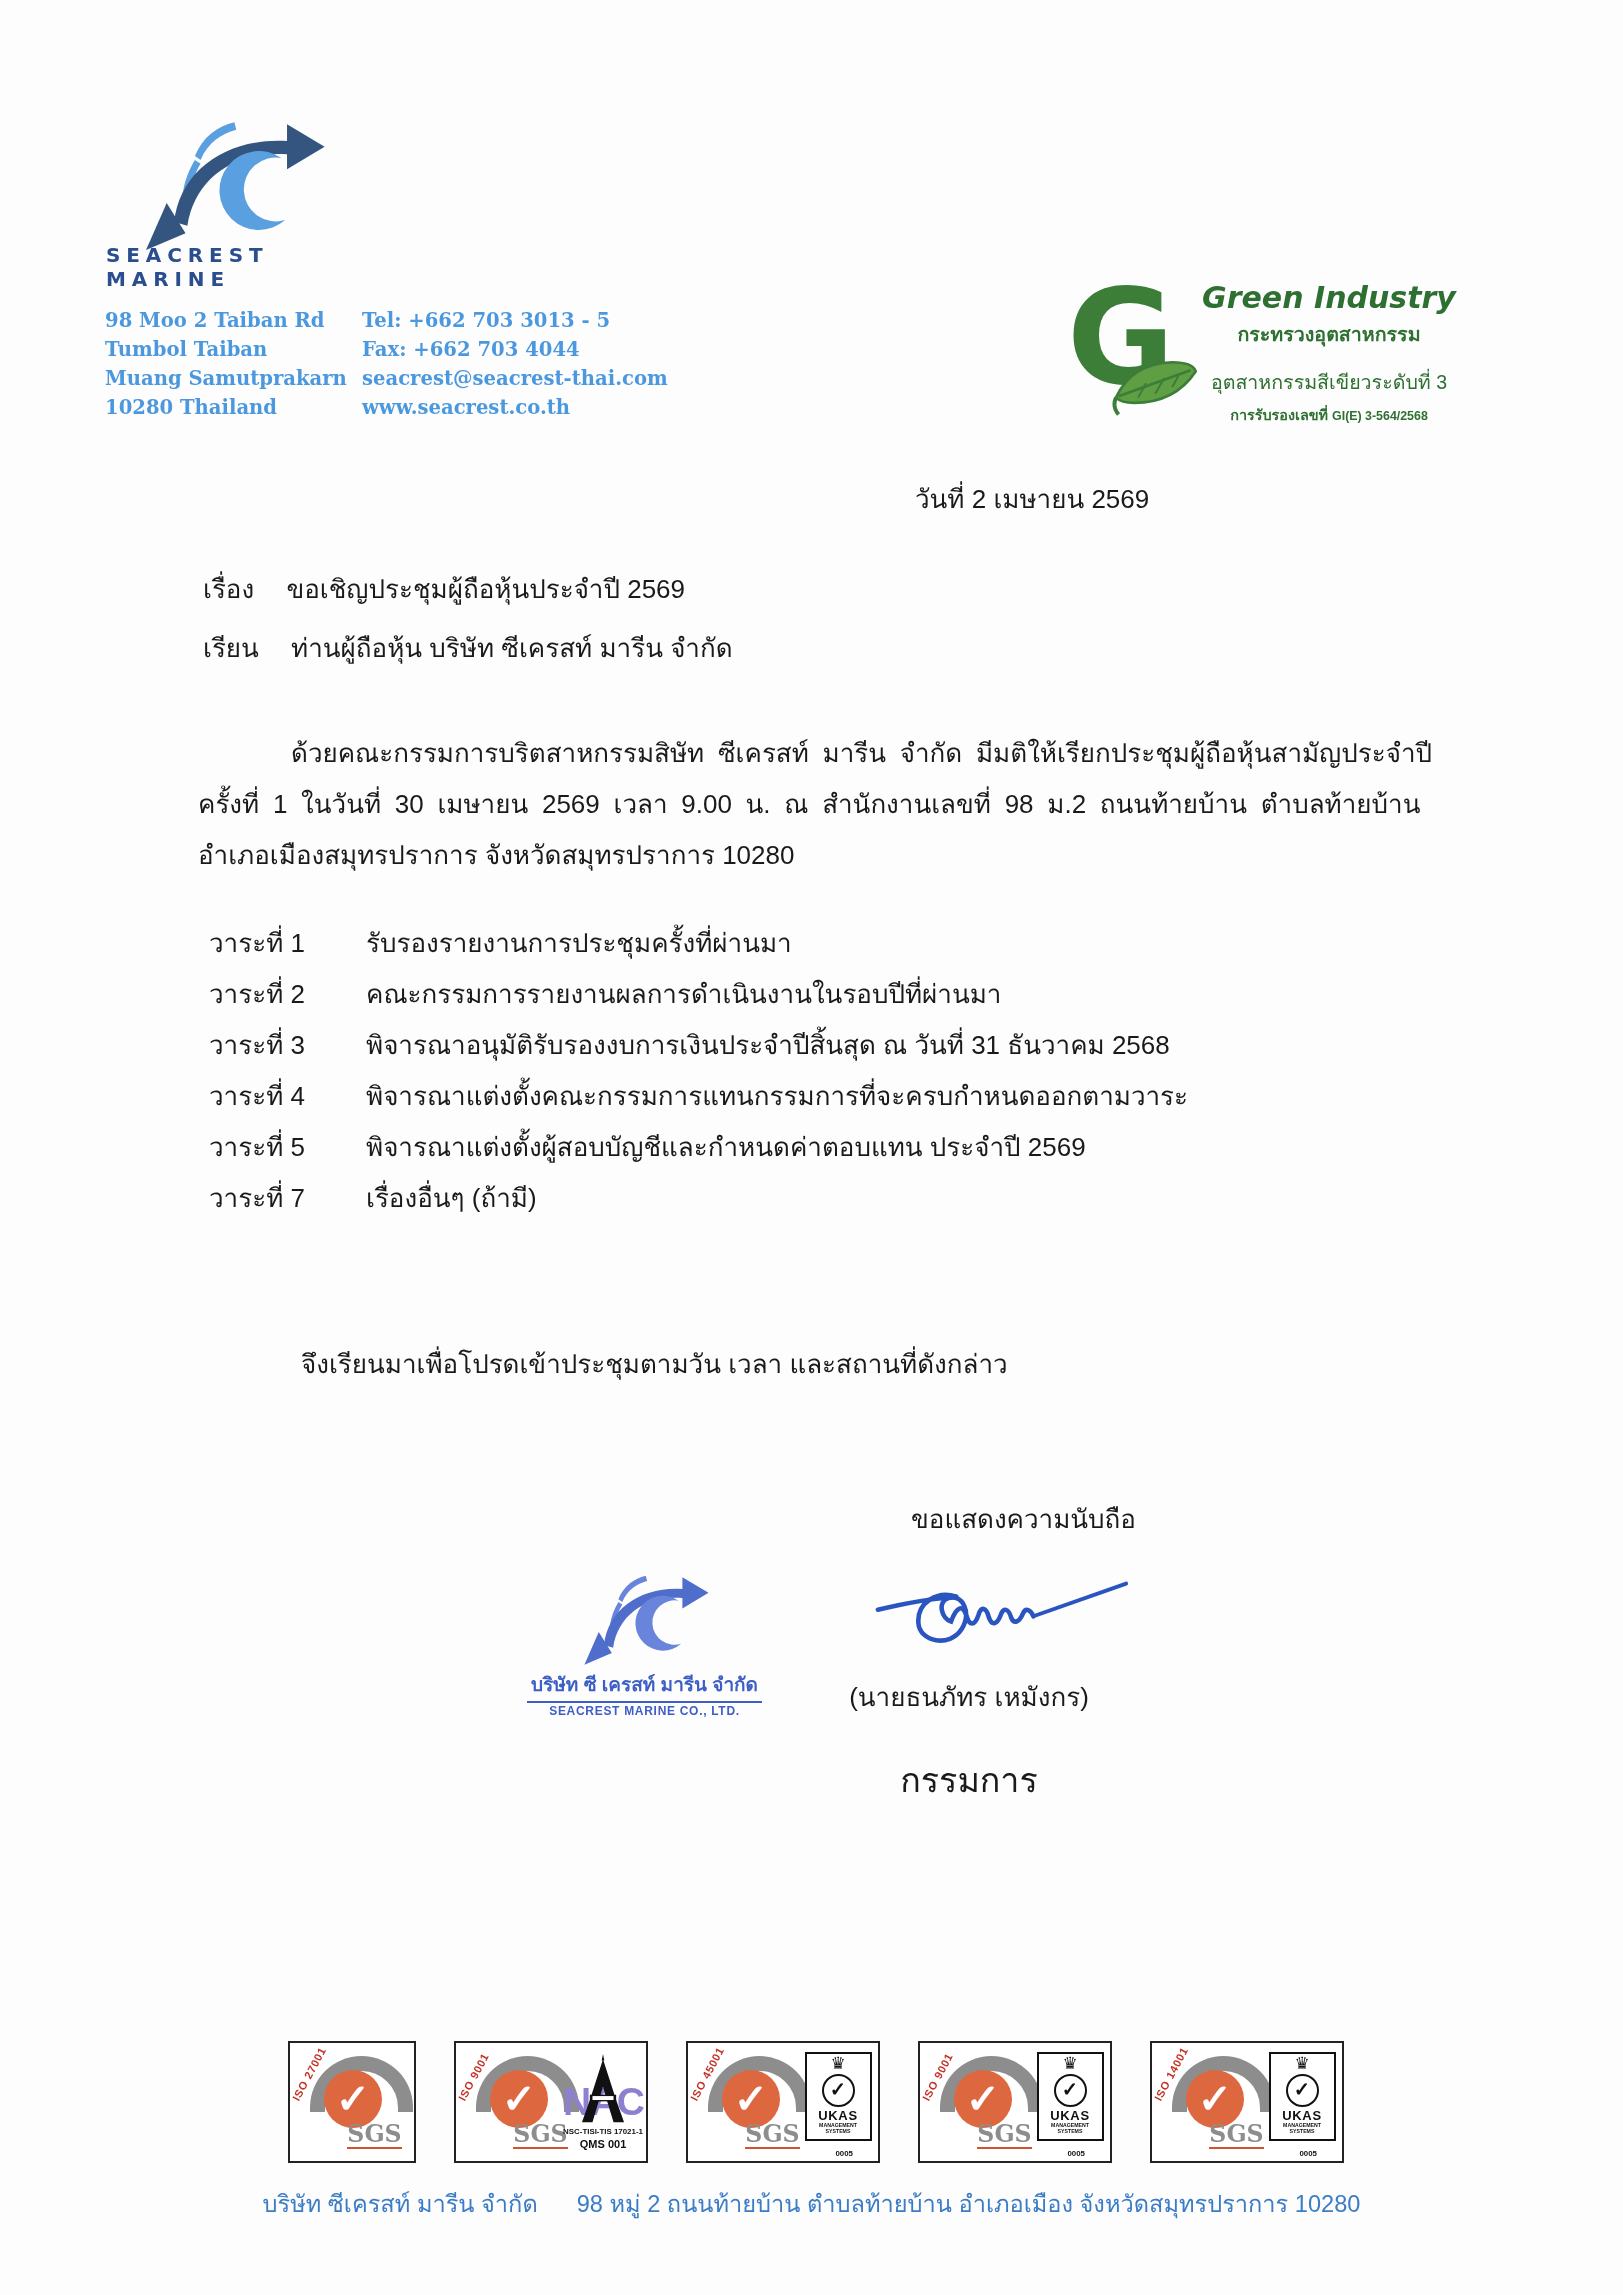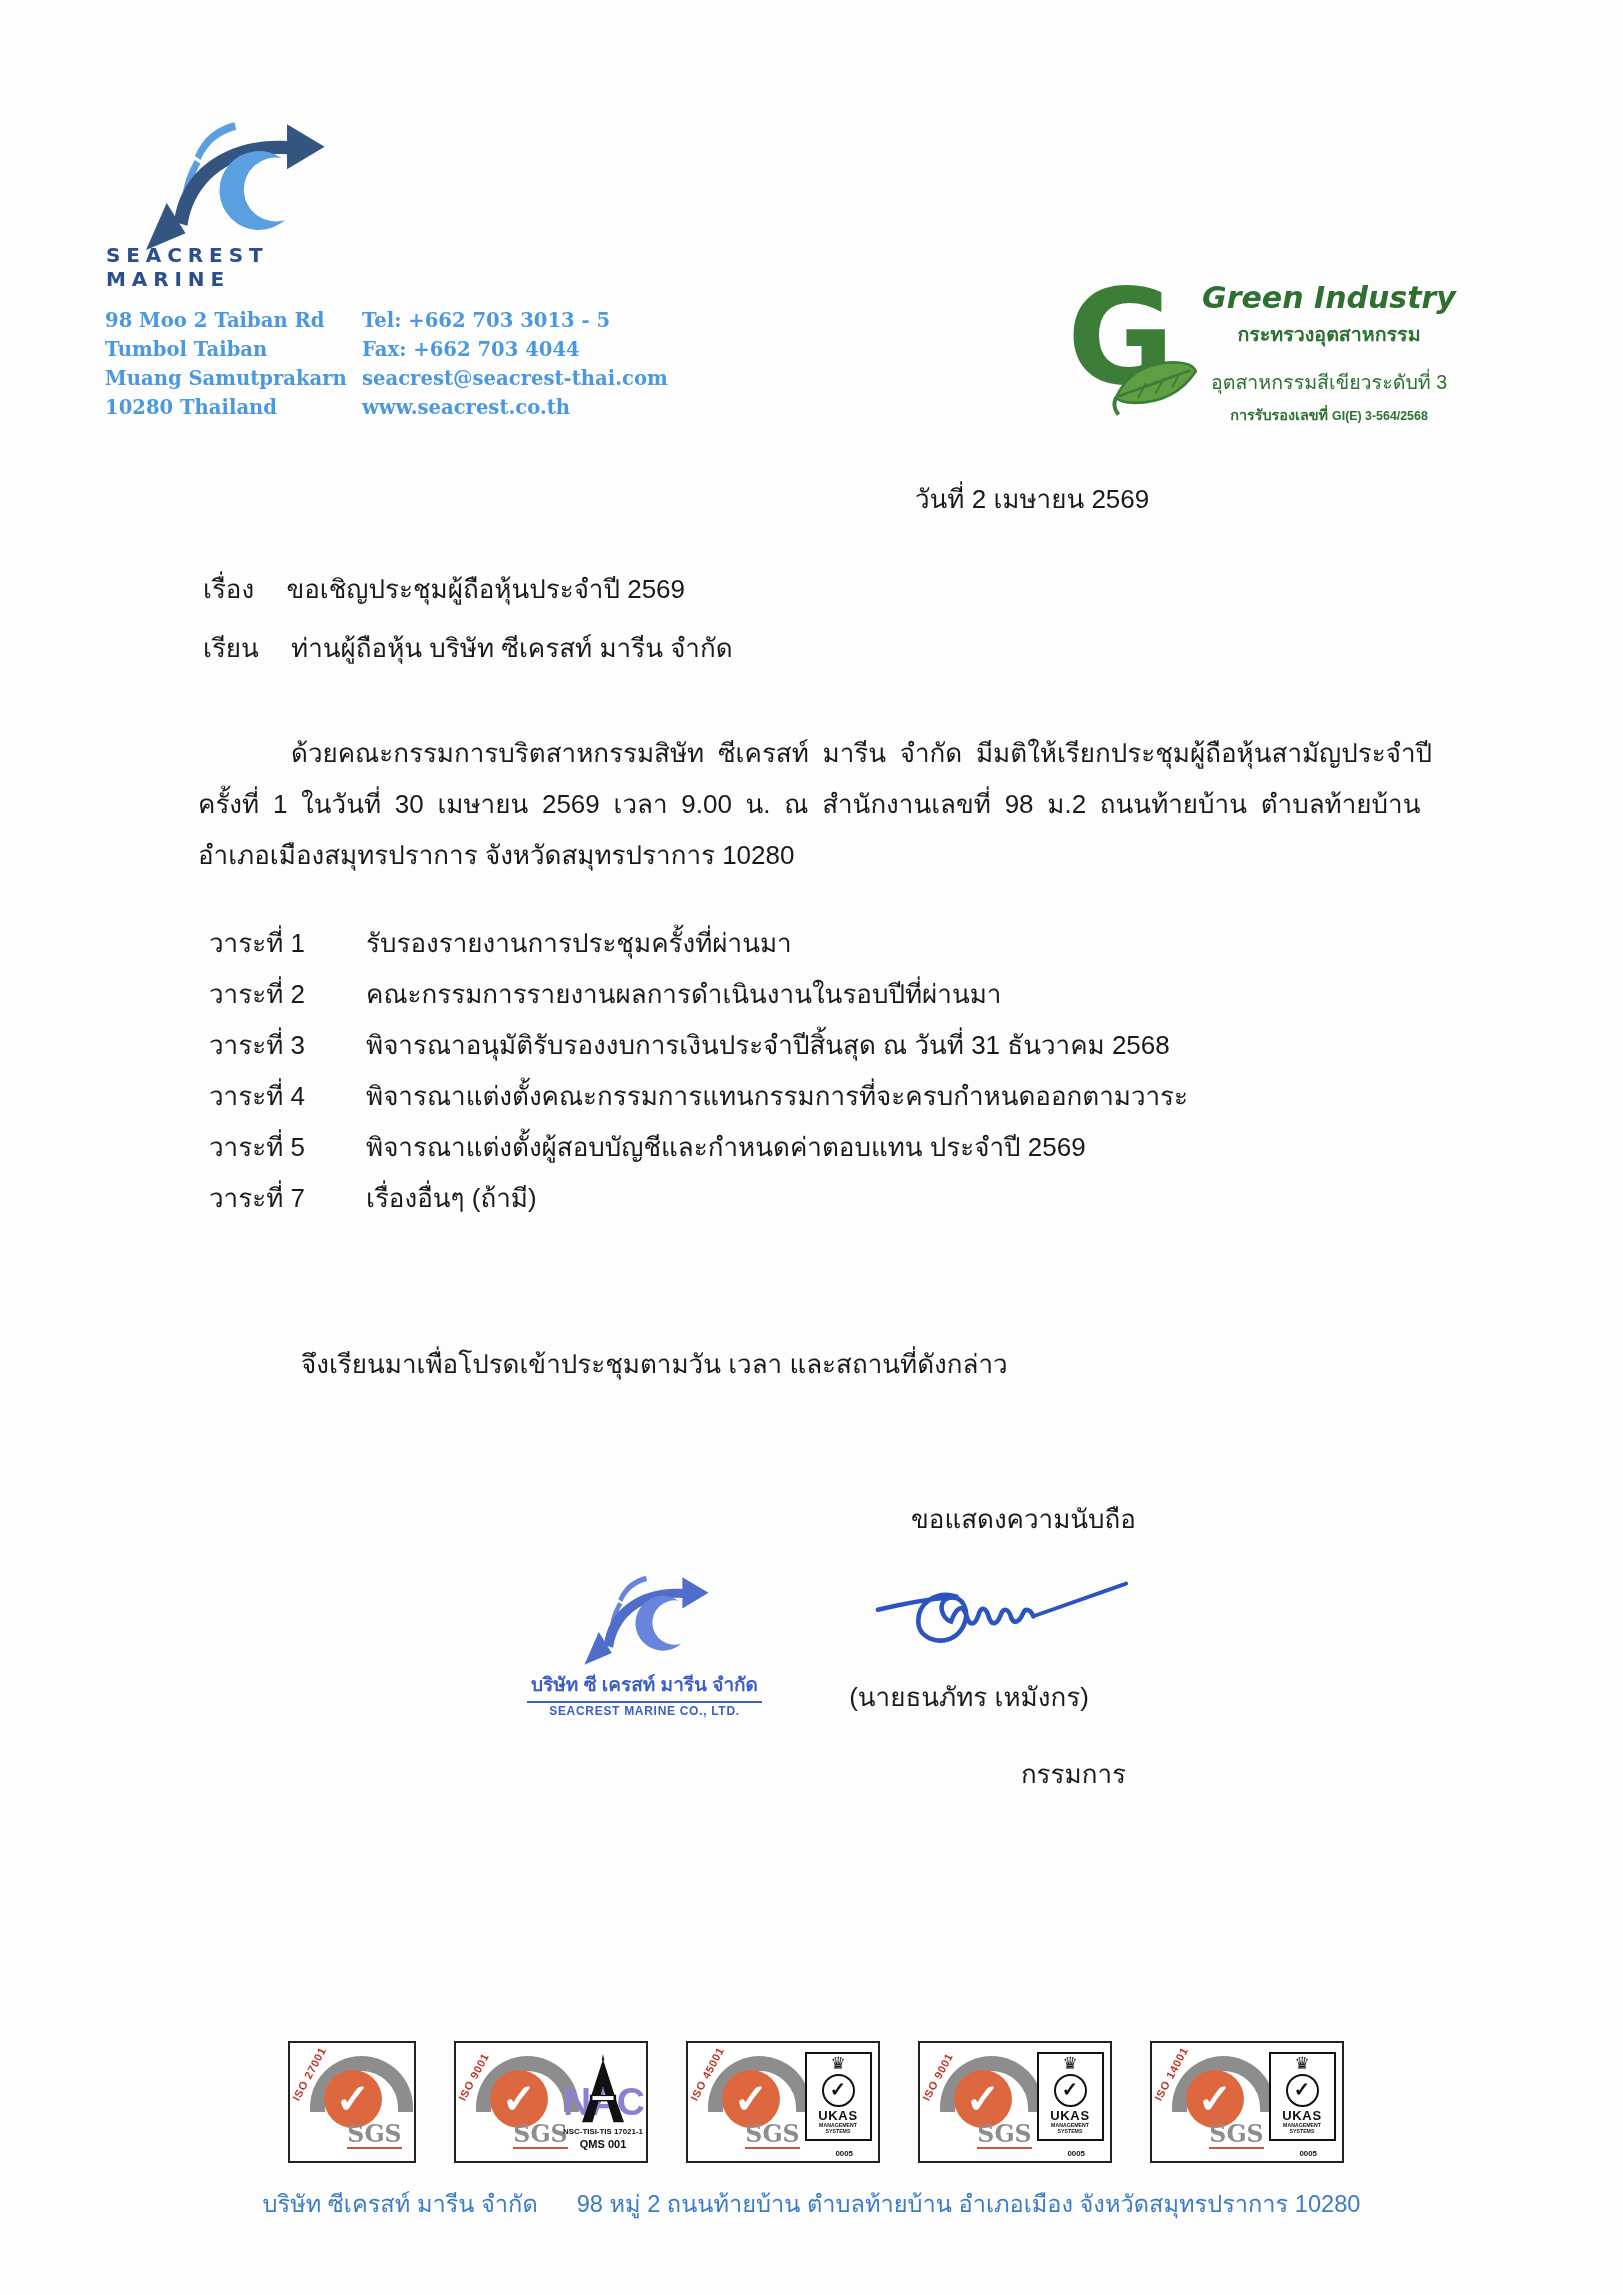--- a/index.html
+++ b/index.html
@@ -58,21 +58,21 @@
   .subj-row .lbl,.to-row .lbl{display:inline-block;margin-right:25px;}
   .body-l1{position:absolute;left:291px;top:732px;width:1152px;font-size:26px;word-spacing:6.5px;}
   .body-l2{position:absolute;left:198px;top:783px;width:1244px;font-size:26px;word-spacing:6.5px;}
   .body-l3{position:absolute;left:198px;top:834px;width:1244px;font-size:26px;}
   .agenda{position:absolute;left:209px;top:922px;width:1178px;}
   .agenda-row{display:flex;height:51px;align-items:flex-start;font-size:26px;}
   .agenda-row .a-lbl{width:157px;flex:0 0 157px;}
   .closing{position:absolute;left:301px;top:1343px;font-size:26px;}
   .salutation{position:absolute;left:911px;top:1498px;font-size:26px;}
   .signer-name{position:absolute;left:812px;top:1676px;width:314px;text-align:center;font-size:26px;}
-  .signer-title{position:absolute;left:812px;top:1753px;width:314px;text-align:right;font-size:26px;}
+  .signer-title{position:absolute;left:812px;top:1753px;width:314px;text-align:center;font-size:34px;}
   
   .stamp{position:absolute;left:517px;top:1568px;width:255px;text-align:center;}
   .stamp-logo{width:151px;height:98px;opacity:.9;}
   .stamp-th{
     font-size:19px;font-weight:bold;color:#3d5ec6;margin-top:1.3px;white-space:nowrap;
     border-bottom:2px solid #3d5ec6;display:inline-block;padding:0 3.9px 1.3px;
   }
   .stamp-en{font-size:12px;font-weight:bold;color:#3d5ec6;letter-spacing:0.7px;margin-top:1.3px;}
   .signature{position:absolute;left:871px;top:1564px;width:262px;height:98px;}
   

